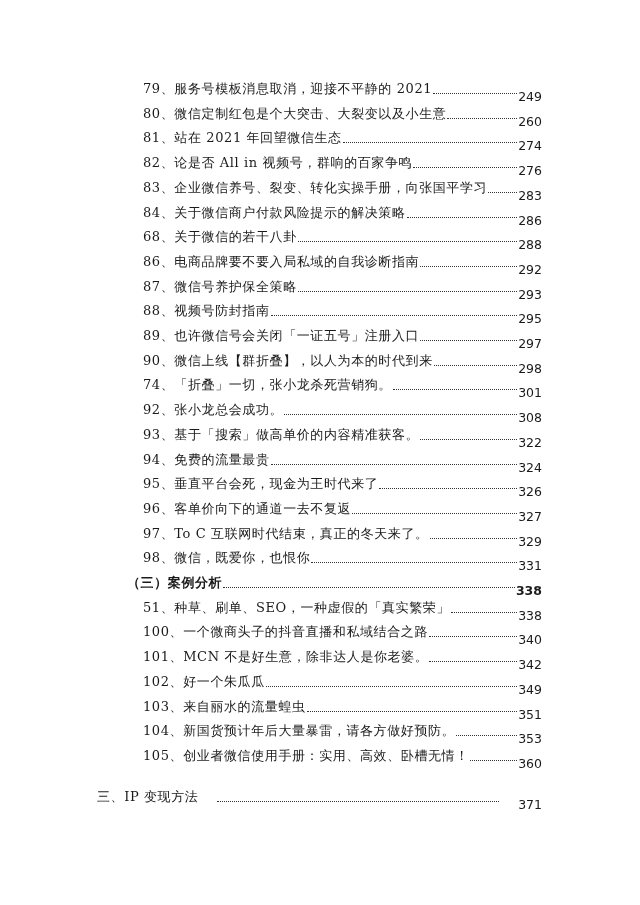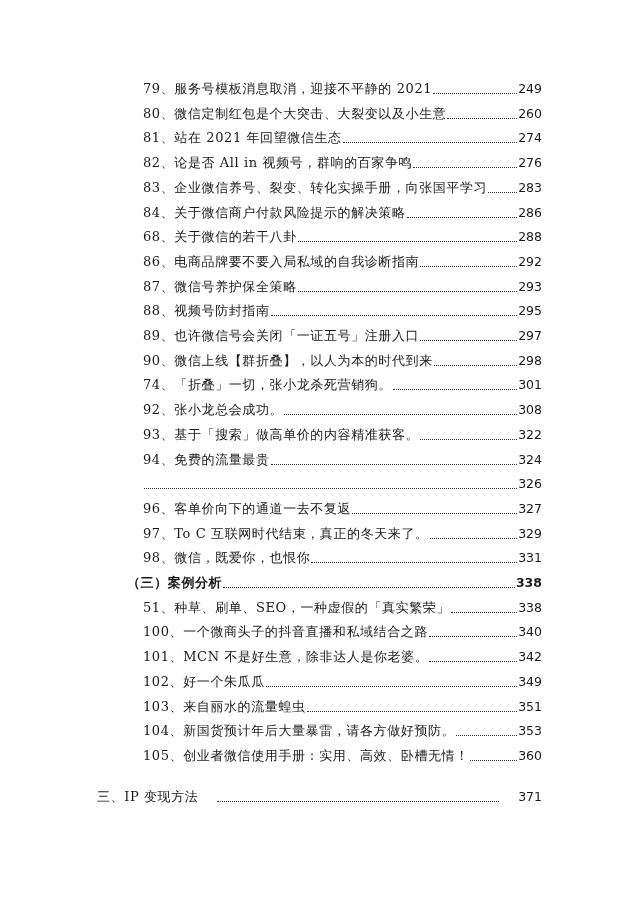--- a/index.html
+++ b/index.html
@@ -9,21 +9,21 @@
   .row { position:absolute; height:22px; display:flex; align-items:flex-start;
          font-size:13px; line-height:22px; white-space:nowrap; right:98px; }
   .row.l3 { left:143px; }
   .row.l2 { left:127px;font-weight:bold; }
   .row.l1 { left:97px;gap:18px; }
   .title { flex:0 0 auto; letter-spacing:0.6px; }
   .leader { flex:1 1 auto; overflow:hidden; margin:0 1px; height:22px; position:relative; }
   .leader::before { content:""; position:absolute; left:0; right:0; bottom:6px;
          border-bottom:1.6px dotted #333; }
   .page { flex:0 0 auto; font-family:"DejaVu Sans", "Liberation Sans", sans-serif;
-          font-size:12.5px; }
+          font-size:12.5px;margin-top:8px; }
 </style>
 </head>
 <body>
 
 <div class="toc">
   <div class="row l3" style="top:0px">
       <span class="title">79、服务号模板消息取消，迎接不平静的 2021</span>
       <span class="leader"></span>
       <span class="page">249</span>
     </div>
@@ -96,20 +96,21 @@
       <span class="title">93、基于「搜索」做高单价的内容精准获客。</span>
       <span class="leader"></span>
       <span class="page">322</span>
     </div>
   <div class="row l3" style="top:370.5px">
       <span class="title">94、免费的流量最贵</span>
       <span class="leader"></span>
       <span class="page">324</span>
     </div>
   <div class="row l3" style="top:395.2px">
+      <span class="title">95、垂直平台会死，现金为王时代来了</span>
       <span class="leader"></span>
       <span class="page">326</span>
     </div>
   <div class="row l3" style="top:419.9px">
       <span class="title">96、客单价向下的通道一去不复返</span>
       <span class="leader"></span>
       <span class="page">327</span>
     </div>
   <div class="row l3" style="top:444.6px">
       <span class="title">97、To C 互联网时代结束，真正的冬天来了。</span>

